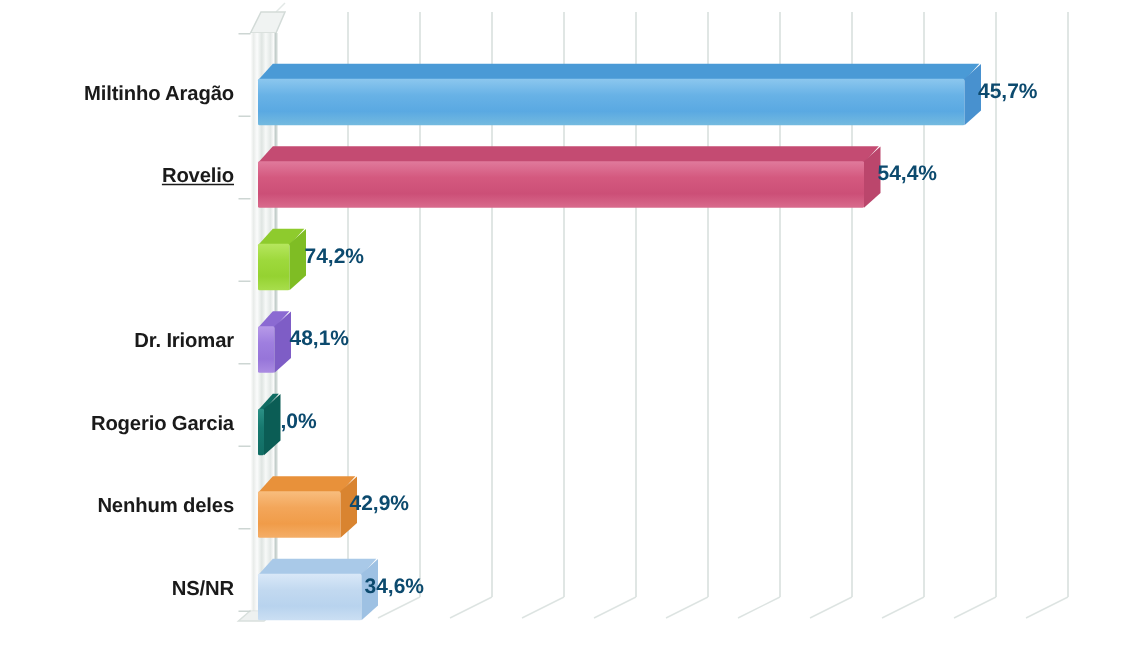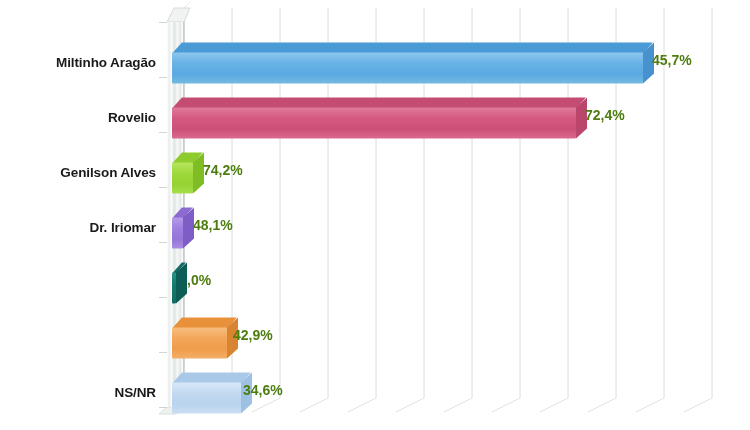--- a/index.html
+++ b/index.html
@@ -54,21 +54,21 @@
     transform:skewX(-42deg);transform-origin:bottom left;
   }
   .bar .side{
     position:absolute;top:10px;height:100%;width:11px;
     transform:skewY(-42deg);transform-origin:top left;
   }
 
   
   .val-label{
     position:absolute;
-    font-size:14px;font-weight:bold;color:#4d7c0f;
+    font-size:14px;font-weight:bold;color:#0c4a6e;
     white-space:nowrap;transform:translateY(-50%);
   }
 </style>
 </head>
 <body>
 
 <div id="chart">
 
   <div class="plot">
 
@@ -117,23 +117,24 @@
     <div class="tick" style="top:22px;"></div>
     <div class="tick" style="top:77px;"></div>
     <div class="tick" style="top:132px;"></div>
     <div class="tick" style="top:187px;"></div>
     <div class="tick" style="top:242px;"></div>
     <div class="tick" style="top:297px;"></div>
     <div class="tick" style="top:352px;"></div>
     <div class="tick" style="top:407px;"></div>
 
     <div class="cat-label" style="top:62px;">Miltinho Aragão</div>
-    <div class="cat-label" style="top:117px;">Rovelio</div>
-    <div class="cat-label" style="top:172px;">Genilson Alves</div>
+    <div class="cat-label" style="top:117px;text-decoration:underline;">Rovelio</div>
     <div class="cat-label" style="top:227px;margin-left:48px;">Dr. Iriomar</div>
+    <div class="cat-label" style="top:282px;">Rogerio Garcia</div>
+    <div class="cat-label" style="top:337px;">Nenhum deles</div>
     <div class="cat-label" style="top:392px;">NS/NR</div>
 
     <div class="bar" style="left:168px;top:58px;width:471px;height:31px;">
       <div class="top" style="background:#4a9ad6;"></div>
       <div class="face" style="background:linear-gradient(to bottom,#8cc7ee 0%,#68b2e6 35%,#5aa9e2 70%,#74badf 100%);"></div>
       <div class="side" style="left:471px;background:#4891cf;"></div>
     </div>
 
     <div class="bar" style="left:168px;top:113px;width:404px;height:31px;">
       <div class="top" style="background:#c44b72;"></div>
@@ -165,21 +166,21 @@
       <div class="side" style="left:55px;background:#d98430;"></div>
     </div>
 
     <div class="bar" style="left:168px;top:388px;width:69px;height:31px;">
       <div class="top" style="background:#a9c9e8;"></div>
       <div class="face" style="background:linear-gradient(to bottom,#d9e8f8 0%,#c2d9f0 35%,#b8d3ee 70%,#cbdff3 100%);"></div>
       <div class="side" style="left:69px;background:#9ec1e3;"></div>
     </div>
 
     <div class="val-label" style="left:648px;top:60px;">45,7%</div>
-    <div class="val-label" style="left:581px;top:115px;">72,4%</div>
+    <div class="val-label" style="left:581px;top:115px;">54,4%</div>
     <div class="val-label" style="left:199px;top:170px;">74,2%</div>
     <div class="val-label" style="left:189px;top:225px;">48,1%</div>
     <div class="val-label" style="left:183px;top:280px;">,0%</div>
     <div class="val-label" style="left:229px;top:335px;">42,9%</div>
     <div class="val-label" style="left:239px;top:390px;">34,6%</div>
 
   </div>
 </div>
 
 </body></html>

